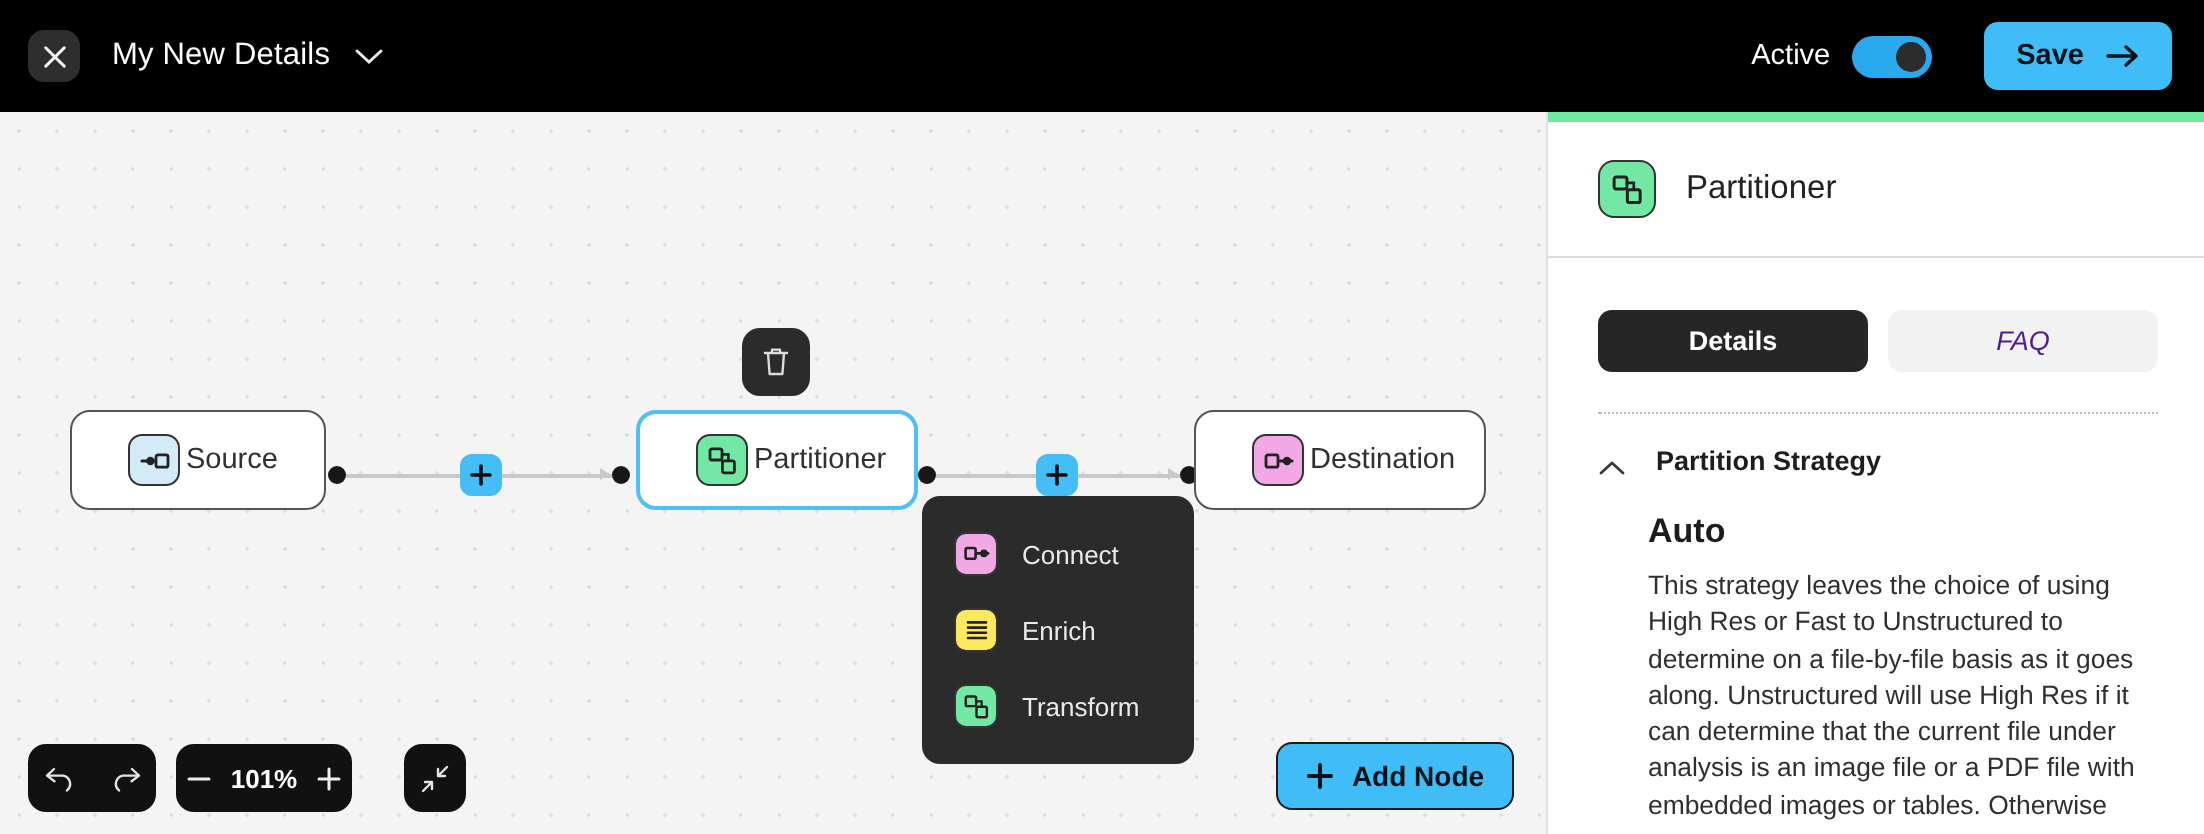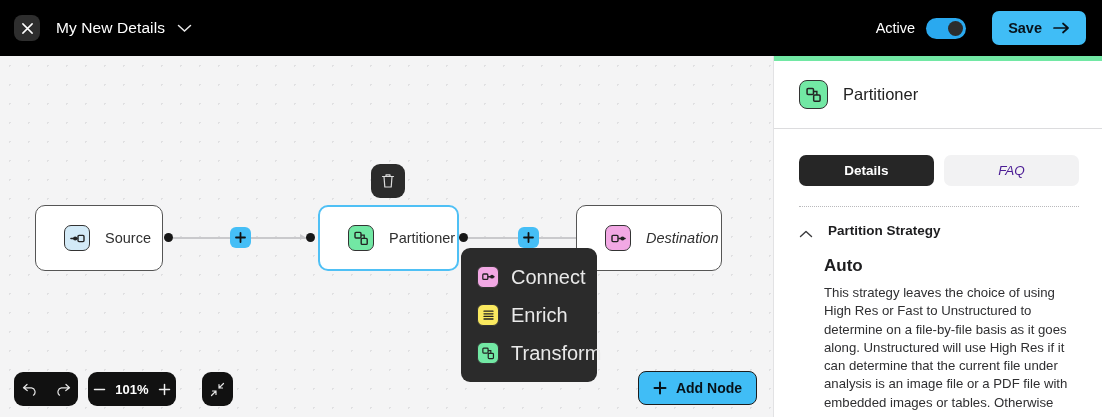--- a/index.html
+++ b/index.html
@@ -47,39 +47,39 @@
   
   .canvas {
     position: absolute; top: 56px; left: 0; width: 773px; height: 361px;
     background-color: #f4f4f5;
     background-image: radial-gradient(#e0e0e2 1px, transparent 1px);
     background-size: 19px 19px;
     overflow: hidden;
   }
 
   .node {
-    position: absolute; height: 66px; background: #fff;
+    position: absolute; height: 50px; background: #fff;
     border: 1.5px solid #555; border-radius: 10px;
-    display: flex; align-items: center; padding-left: 28px; gap: 15px;
+    display: flex; align-items: center; padding-left: 28px; gap: 3px;
     cursor: pointer;
   }
   .node.selected { border: 2px solid #4fc0f5; }
   .node-label { font-size: 14.5px; color: #303030; }
   .badge {
     width: 26px; height: 26px; border-radius: 7px; border: 1.4px solid #333;
     display: flex; align-items: center; justify-content: center; flex: none;
   }
   .badge.blue { background: #d3eaf7; }
   .badge.green { background: #72e8a4; }
   .badge.pink { background: #f2a8e4; }
   .badge.yellow { background: #fae95f; }
 
   #node-source { left: 35px; top: 149px; width: 128px; }
   #node-partitioner { left: 318px; top: 149px; width: 141px; }
-  #node-destination { left: 576px; top: 149px; width: 146px; font-style: italic; }
+  #node-destination { left: 597px; top: 149px; width: 146px; }
 
   .port {
     position: absolute; width: 9px; height: 9px; border-radius: 50%;
     background: #171717;
   }
   .edge {
     position: absolute; height: 1.5px; background: #c9c9cc;
   }
   .edge-arrow {
     position: absolute; width: 0; height: 0;
@@ -101,21 +101,21 @@
   
   .dropdown {
     position: absolute; left: 461px; top: 192px; width: 136px;
     background: #2b2b2b; border-radius: 9px; padding: 10px 0;
     z-index: 20;
   }
   .dd-item {
     display: flex; align-items: center; gap: 12px;
     height: 38px; padding: 0 16px; cursor: pointer;
   }
-  .dd-label { color: #e9e9e9; font-size: 20px; }
+  .dd-label { color: #e9e9e9; font-size: 13px; }
 
   
   .tool-group {
     position: absolute; background: #111; border-radius: 9px; height: 34px;
     display: flex; align-items: center;
   }
   #undo-group { left: 14px; top: 316px; width: 64px; justify-content: space-around; }
   #zoom-group { left: 88px; top: 316px; width: 88px; justify-content: space-around; }
   #fit-group  { left: 202px; top: 316px; width: 31px; justify-content: center; }
   .tool-btn { cursor: pointer; display: flex; align-items: center; justify-content: center; }

